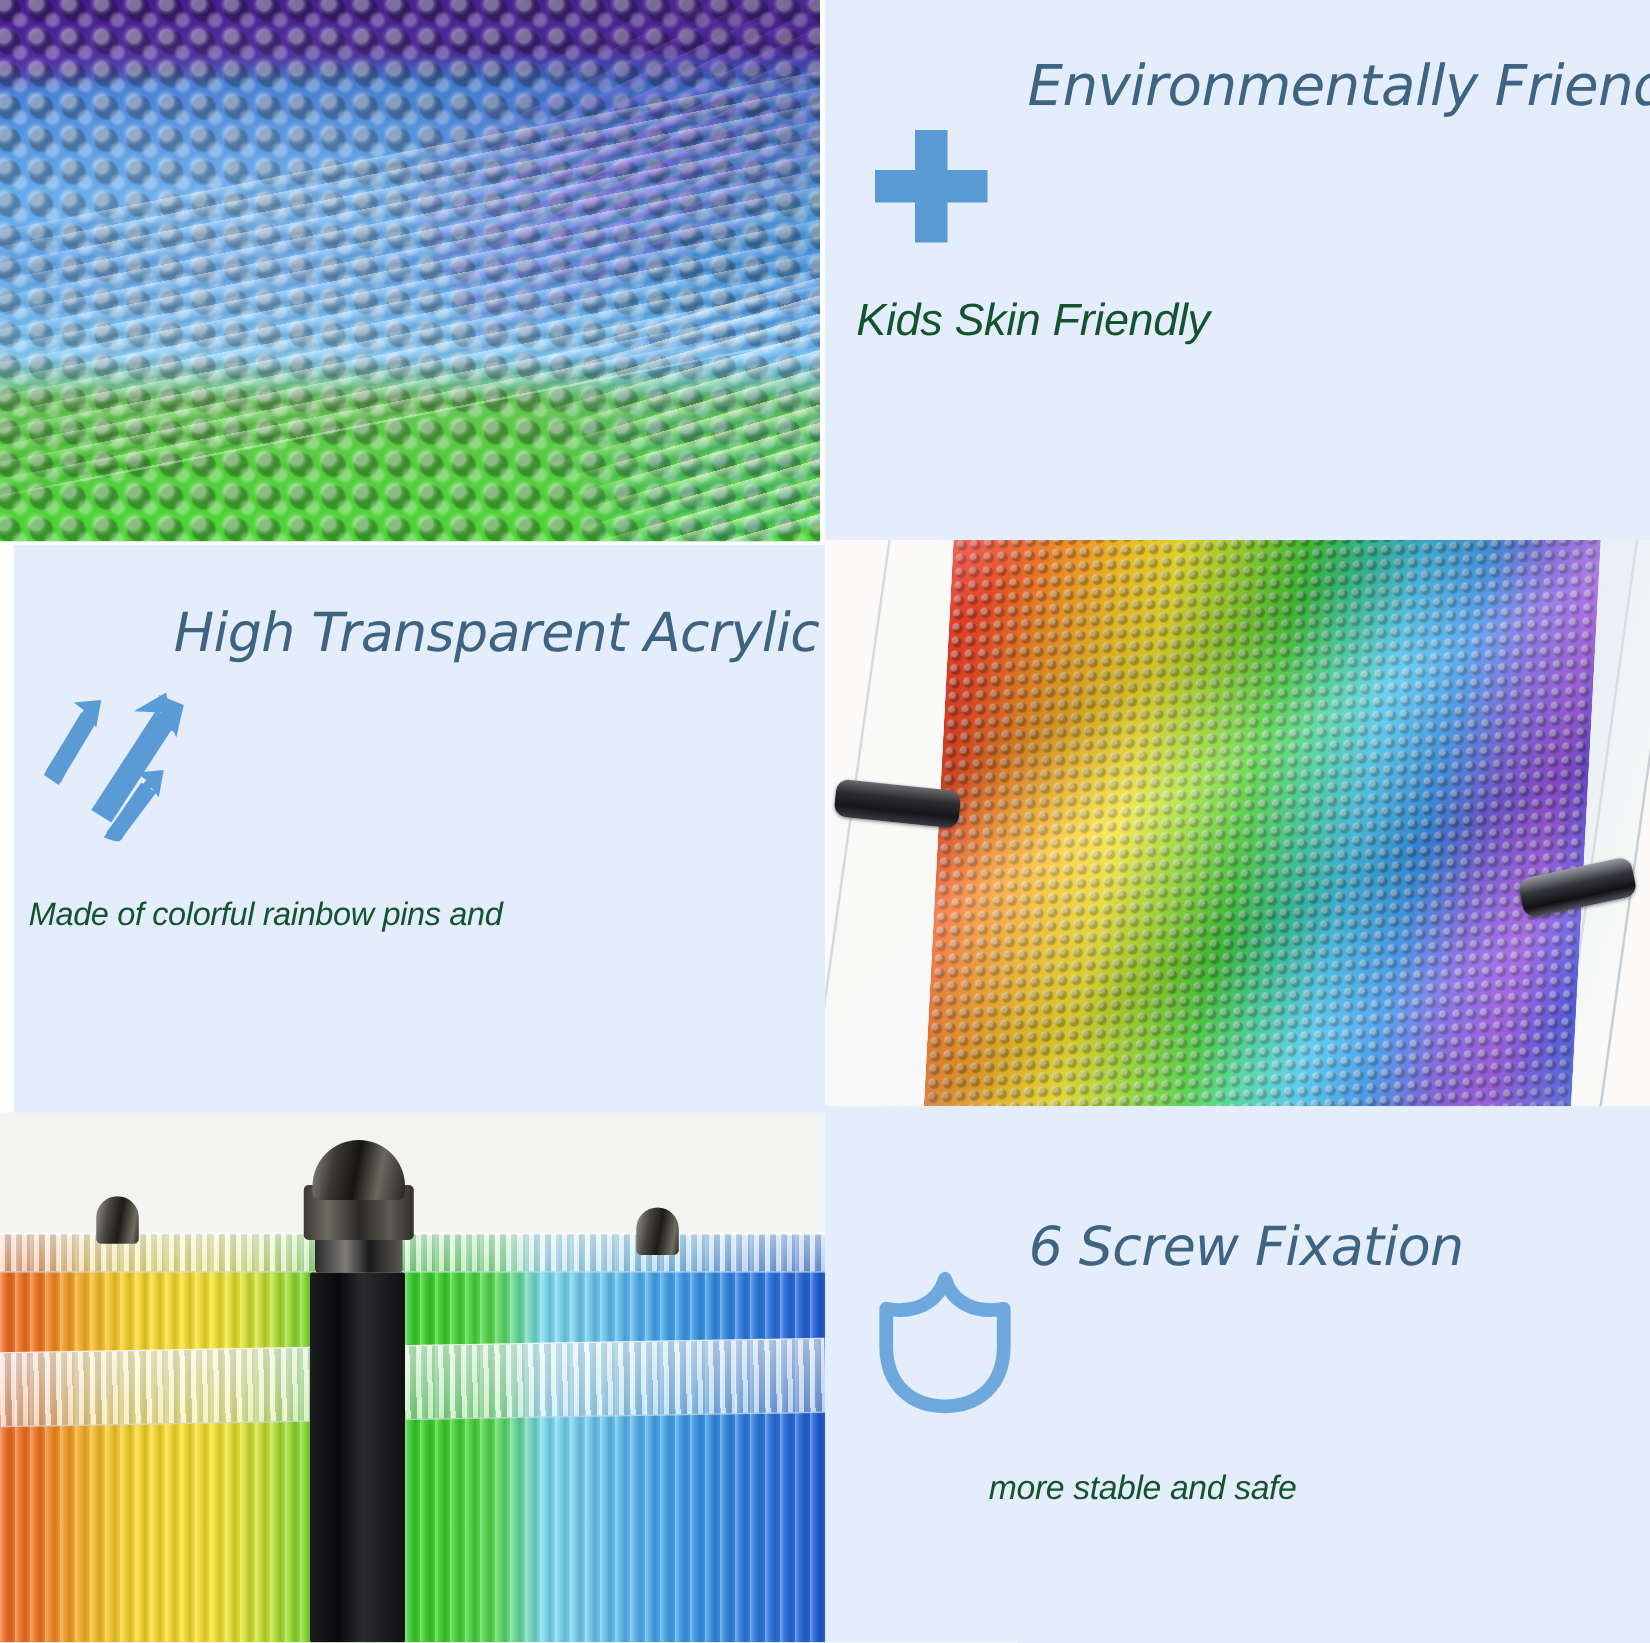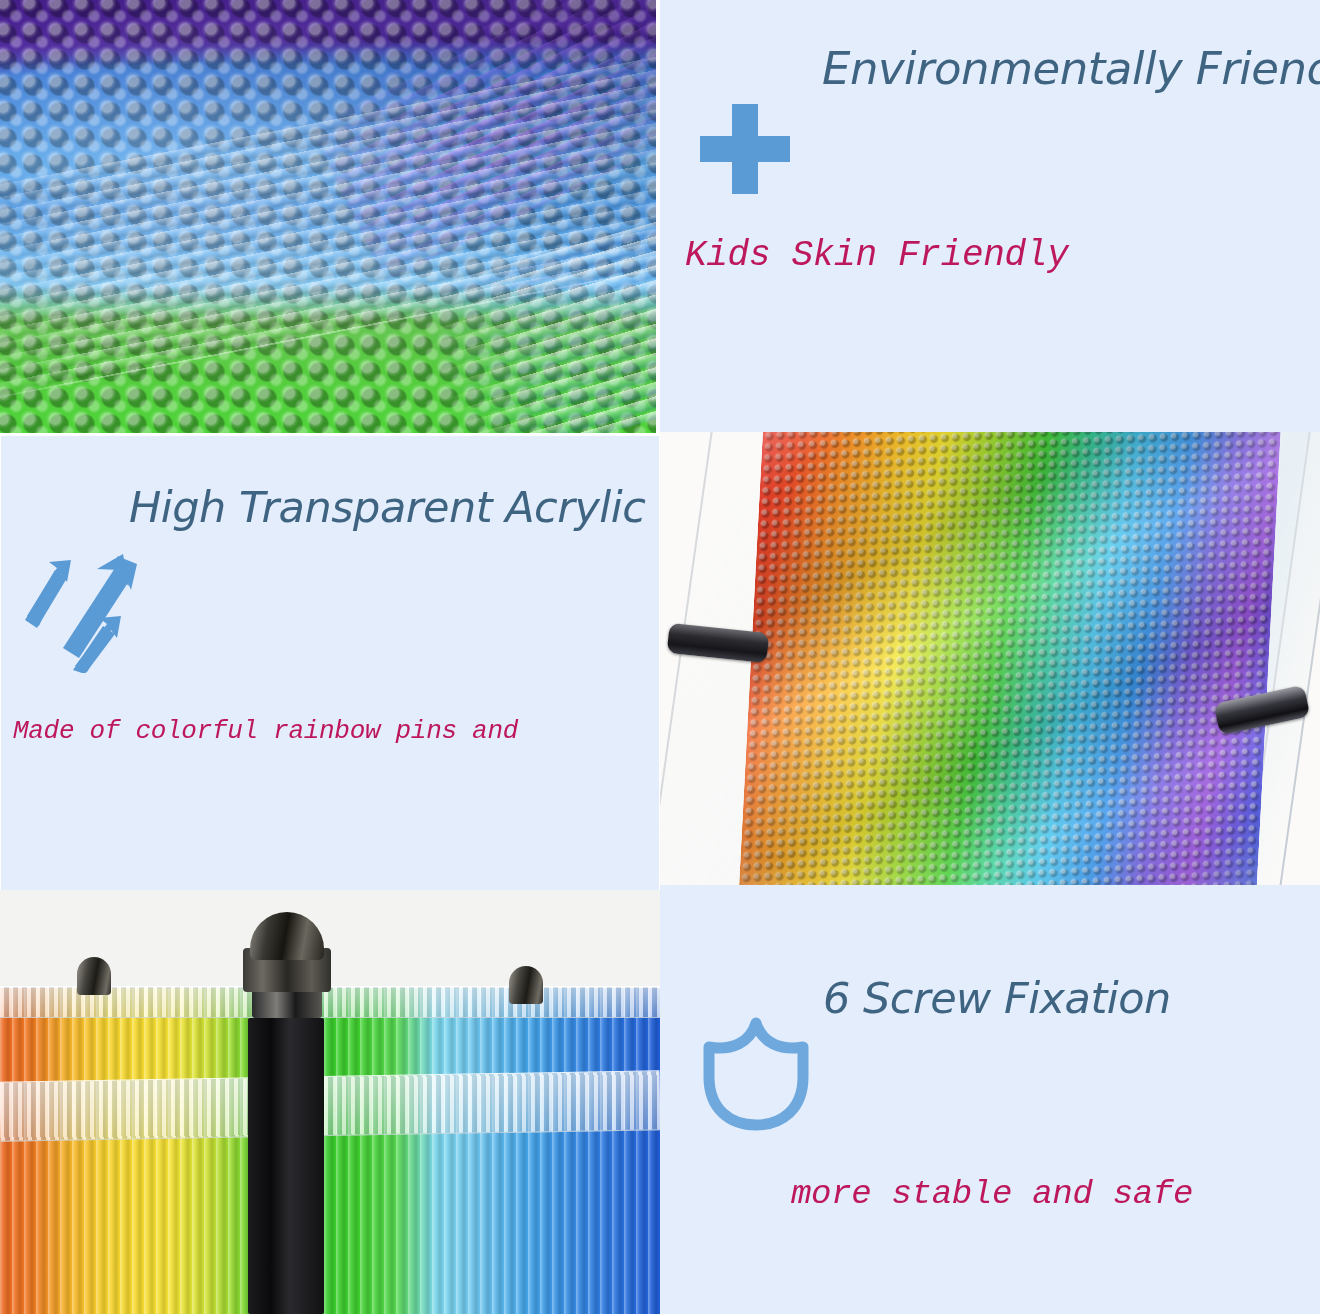--- a/index.html
+++ b/index.html
@@ -32,24 +32,24 @@
     position: absolute;
     font-family: "DejaVu Sans", sans-serif;
     font-style: italic;
     font-weight: 400;
     color: #3f6482;
     letter-spacing: -0.5px;
     white-space: nowrap;
   }
   .subline {
     position: absolute;
-    font-family: Liberation Mono, monospace;
+    font-family: Liberation Sans, sans-serif;
     font-style: italic;
     font-weight: 400;
-    color: #be185d;
+    color: #14532d;
     letter-spacing: -0.3px;
   }
   .icon-wrap {
     position: absolute;
   }
 
   
   #photo-pins-macro {
     left: 0; top: 0; width: 656px; height: 433px;
     background:
@@ -141,21 +141,21 @@
 
   
   #panel-eco { left: 660px; top: 0; width: 660px; height: 432px; }
   #panel-eco .headline { left: 162px; top: 42px; font-size: 45px; }
   #panel-eco .icon-wrap { left: 688px; top: 100px; }
   #panel-eco .subline { left: 25px; top: 235px; font-size: 36px; }
 
   .plus-icon { display:block; }
 
   
-  #panel-acrylic { left: 1px; top: 436px; width: 658px; height: 532px; }
+  #panel-acrylic { left: 11px; top: 436px; width: 658px; height: 532px; }
   #panel-acrylic .headline { left: 128px; top: 46px; font-size: 43px; }
   #panel-acrylic .icon-wrap { left: 18px; top: 550px; }
   #panel-acrylic .subline { left: 12px; top: 280px; font-size: 26px; line-height: 1.18; }
 
   
   #photo-product {
     left: 660px; top: 432px; width: 660px; height: 453px;
     background: #fbfaf8;
   }
   #photo-product .acrylic-frame {
@@ -315,21 +315,21 @@
     border-radius: 18px 18px 4px 4px;
     background: linear-gradient(100deg, #9a978e 0%, #46443e 30%, #1d1b16 55%, #6f6c64 85%, #2c2a25 100%);
   }
   #photo-screw .mini-a { left: 77px; top: 67px; }
   #photo-screw .mini-b { left: 509px; top: 76px; }
 
   
   #panel-screw { left: 660px; top: 885px; width: 660px; height: 541px; }
   #panel-screw .headline { left: 163px; top: 88px; font-size: 43px; }
   #panel-screw .icon-wrap { left: 697px; top: 1020px; }
-  #panel-screw .subline { left: 131px; top: 290px; font-size: 34px; }
+  #panel-screw .subline { left: 131px; top: 290px; font-size: 27px; }
 </style>
 </head>
 <body>
 
 <div class="board">
 
   <div class="panel" id="photo-pins-macro">
     <div class="dots"></div>
     <div class="dots2"></div>
     <div class="rods-b"></div>

